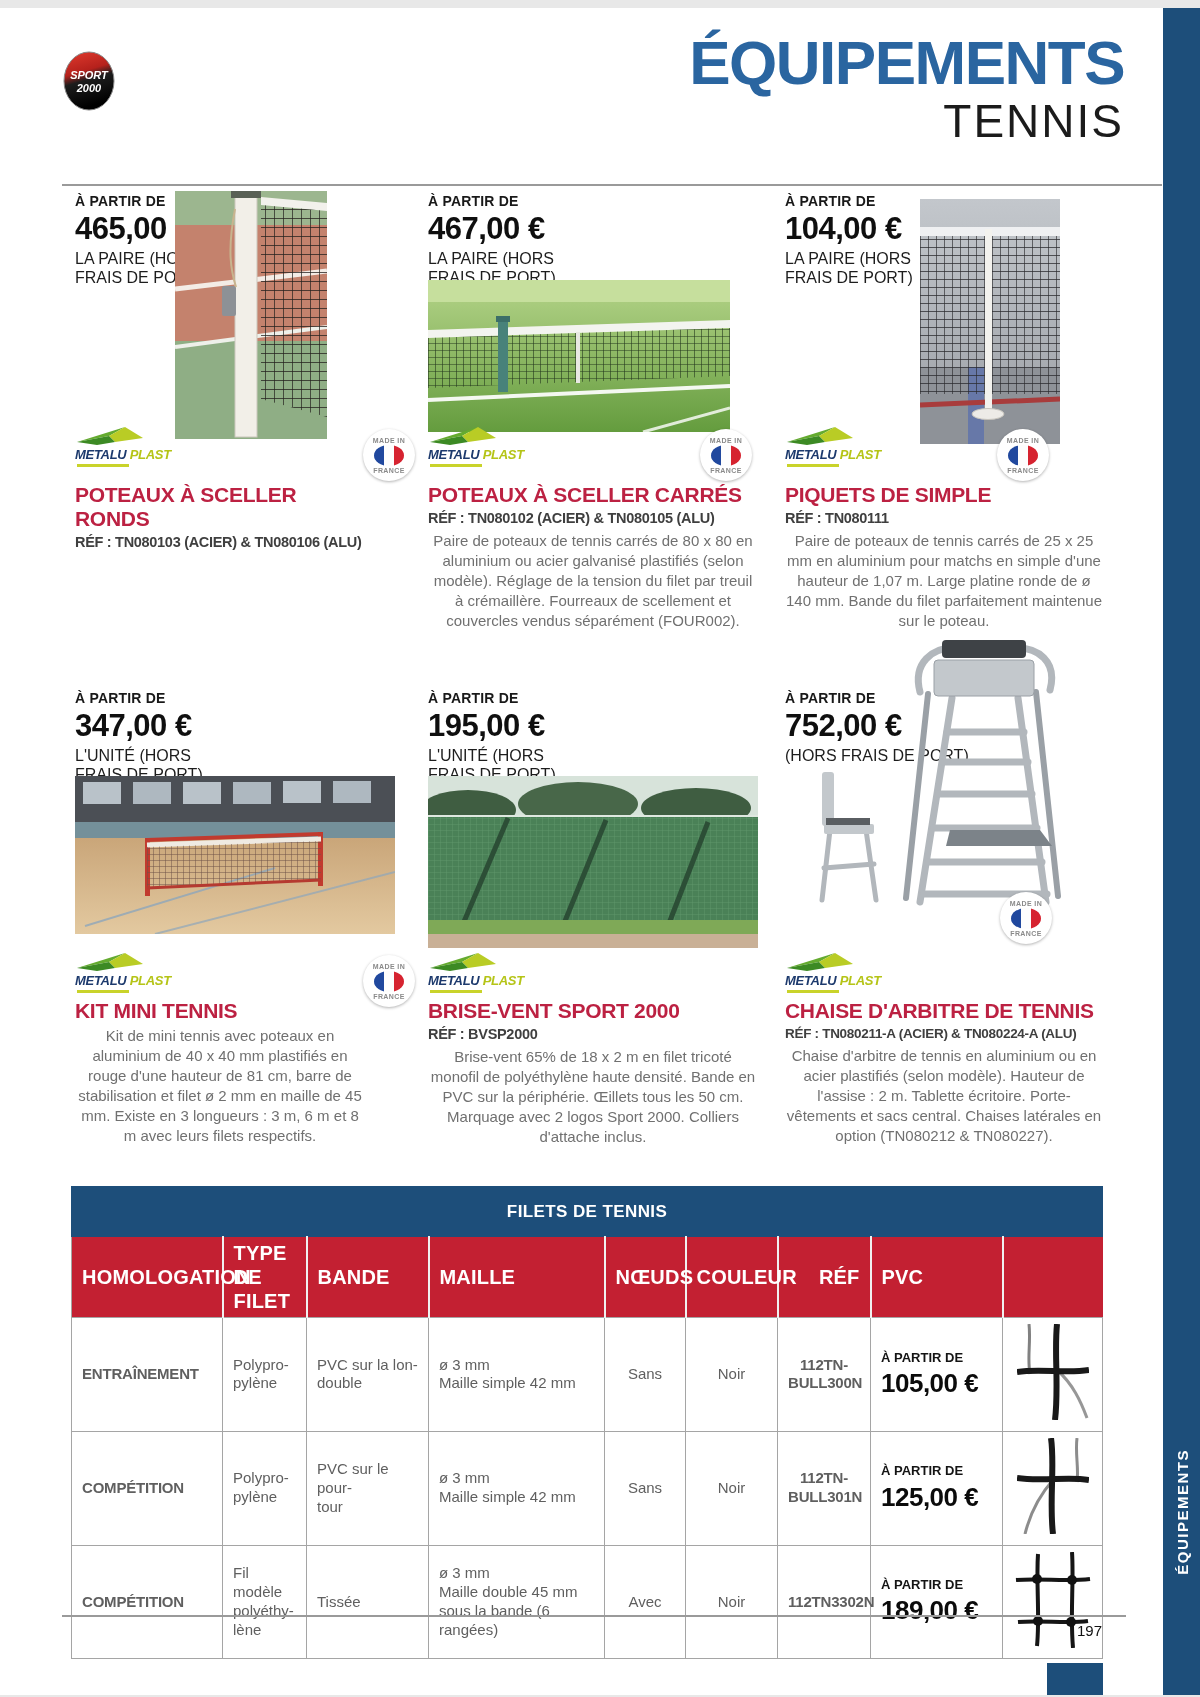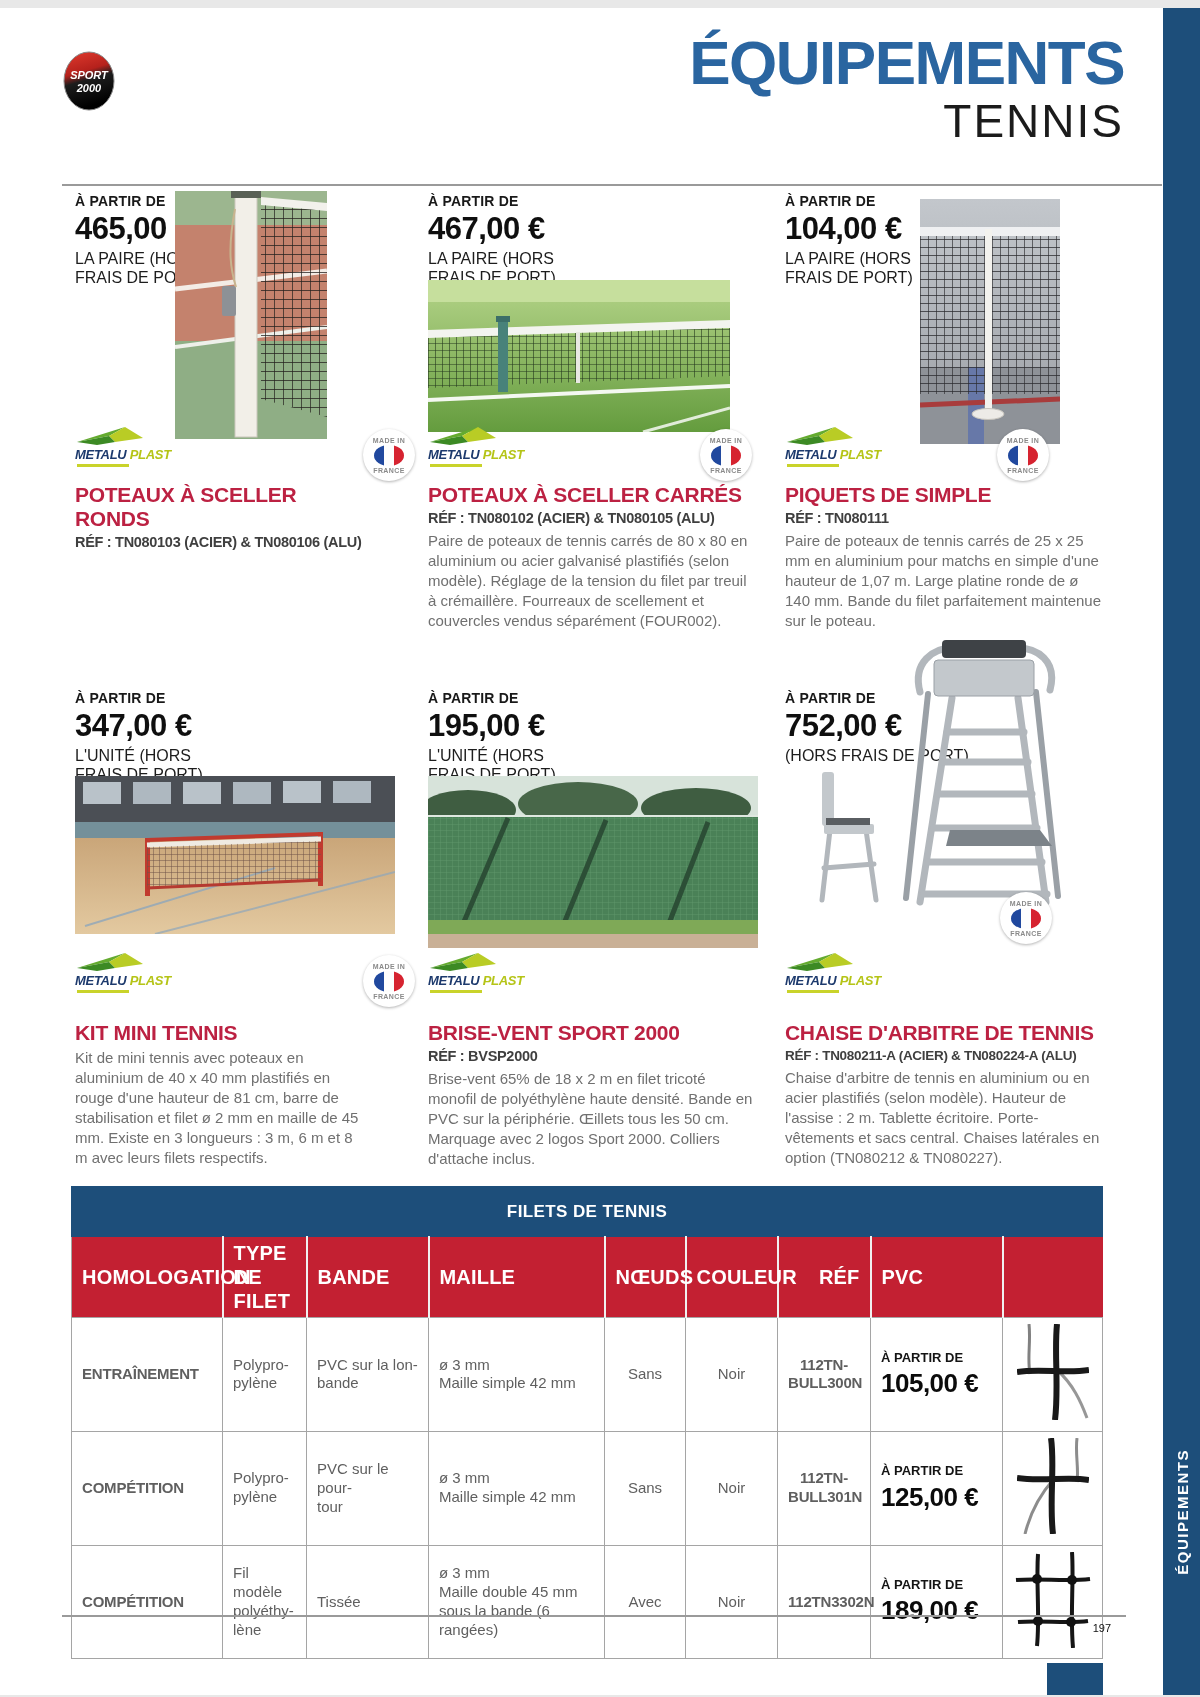--- a/index.html
+++ b/index.html
@@ -53,25 +53,25 @@
   #card2 .badge{left:272px;top:238px;}
   #card3 .badge{left:212px;top:238px;}
   #card4 .badge{left:288px;top:319px;}
   #card6 .badge{left:215px;top:256px;}
   .badge-flag{display:flex;width:30px;height:21px;border-radius:50%;overflow:hidden;margin:1px 0;}
   .f-b{flex:1;background:#20489e;}
   .f-w{flex:1;background:#fdfdfd;}
   .f-r{flex:1;background:#d62330;}
 
   .info{position:absolute;left:0;top:292px;right:0;}
-  #card4 .info,#card5 .info,#card6 .info{top:385px;}
+  #card4 .info,#card5 .info,#card6 .info{top:363px;}
   .ptitle{font-size:21px;font-weight:800;color:#bc2142;margin:0 0 3px;letter-spacing:-.3px;}
   .pref{font-size:14.5px;font-weight:bold;color:#3f3f3f;margin-bottom:4px;letter-spacing:-.3px;line-height:1.2;}
   #card6 .pref{font-size:13.5px;}
-  .pdesc{font-size:15px;color:#707070;line-height:1.33;margin:2px 0 0;}
+  .pdesc{font-size:15px;color:#707070;line-height:1.33;margin:2px 0 0;text-align:center;}
 
   
   .filets{position:absolute;left:71px;top:1178px;width:1031px;border-collapse:collapse;table-layout:fixed;}
   .t-title th{background:#1d4e7a;color:#fff;font-size:17px;font-weight:bold;height:47px;letter-spacing:.4px;border:1px solid #1d4e7a;}
   .t-head th{background:#c32032;color:#fff;font-size:20px;font-weight:bold;height:62px;text-align:left;padding:4px 10px;border-left:2px solid #f0f0f0;vertical-align:middle;letter-spacing:.2px;line-height:1.2;}
   .t-head th:first-child{border-left:1px solid #a5a5a5;}
   .t-head th.th-center{text-align:right;}
   .filets tbody td{border:1px solid #a5a5a5;font-size:15px;color:#5f5f5f;padding:6px 10px;vertical-align:middle;background:#fff;line-height:1.25;}
   .filets tr.r1{height:105px;} .filets tr.r2{height:97px;} .filets tr.r3{height:89px;}
   td.homo{font-weight:bold;color:#0e0e0e;font-size:15.5px;letter-spacing:-.2px;padding-left:12px;}
@@ -79,21 +79,21 @@
   td.pre{white-space:pre-line;}
   td.refcell{font-weight:bold;color:#333;font-size:13.5px;text-align:center;white-space:pre-line;letter-spacing:-.2px;}
   td.maille{font-size:14.5px;}
   td.pvc{padding-left:12px;}
   td.pvc .pp{font-size:13px;font-weight:bold;color:#141414;display:block;}
   td.pvc .pv{font-size:26px;font-weight:800;color:#0b0b0b;letter-spacing:-.5px;display:block;margin-top:1px;}
   td.imgcell{text-align:center;padding:2px;}
 
   
   .bottom-rule{position:absolute;left:62px;top:1607px;width:1064px;height:2px;background:#9a9a9a;}
-  .page-num{position:absolute;top:1614px;left:1040px;width:62px;text-align:right;font-size:11px;color:#111;padding-left:9px;}
+  .page-num{position:absolute;top:1614px;left:1040px;width:62px;text-align:right;font-size:15px;color:#111;}
 </style>
 </head>
 <body>
 
 <div class="page">
 
   <div class="header-logo">
     <svg width="54" height="62" viewBox="0 0 54 62">
       <defs>
         <linearGradient id="sg" x1="0" y1="0" x2="0.25" y2="1">
@@ -462,21 +462,21 @@
         <th>PVC</th>
         <th></th>
       </tr>
     </thead>
     <tbody>
       <tr class="r1">
         <td class="homo">ENTRAÎNEMENT</td>
         <td class="pre">Polypro-
 pylène</td>
         <td class="pre">PVC sur la lon-
-bande</td>
+double</td>
         <td class="pre maille">ø 3 mm
 Maille simple 42 mm</td>
         <td class="center">Sans</td>
         <td class="center">Noir</td>
         <td class="refcell">112TN-
 BULL300N</td>
         <td class="pvc">
           <span class="pp">À PARTIR DE</span>
           <span class="pv">105,00 €</span>
         </td>

